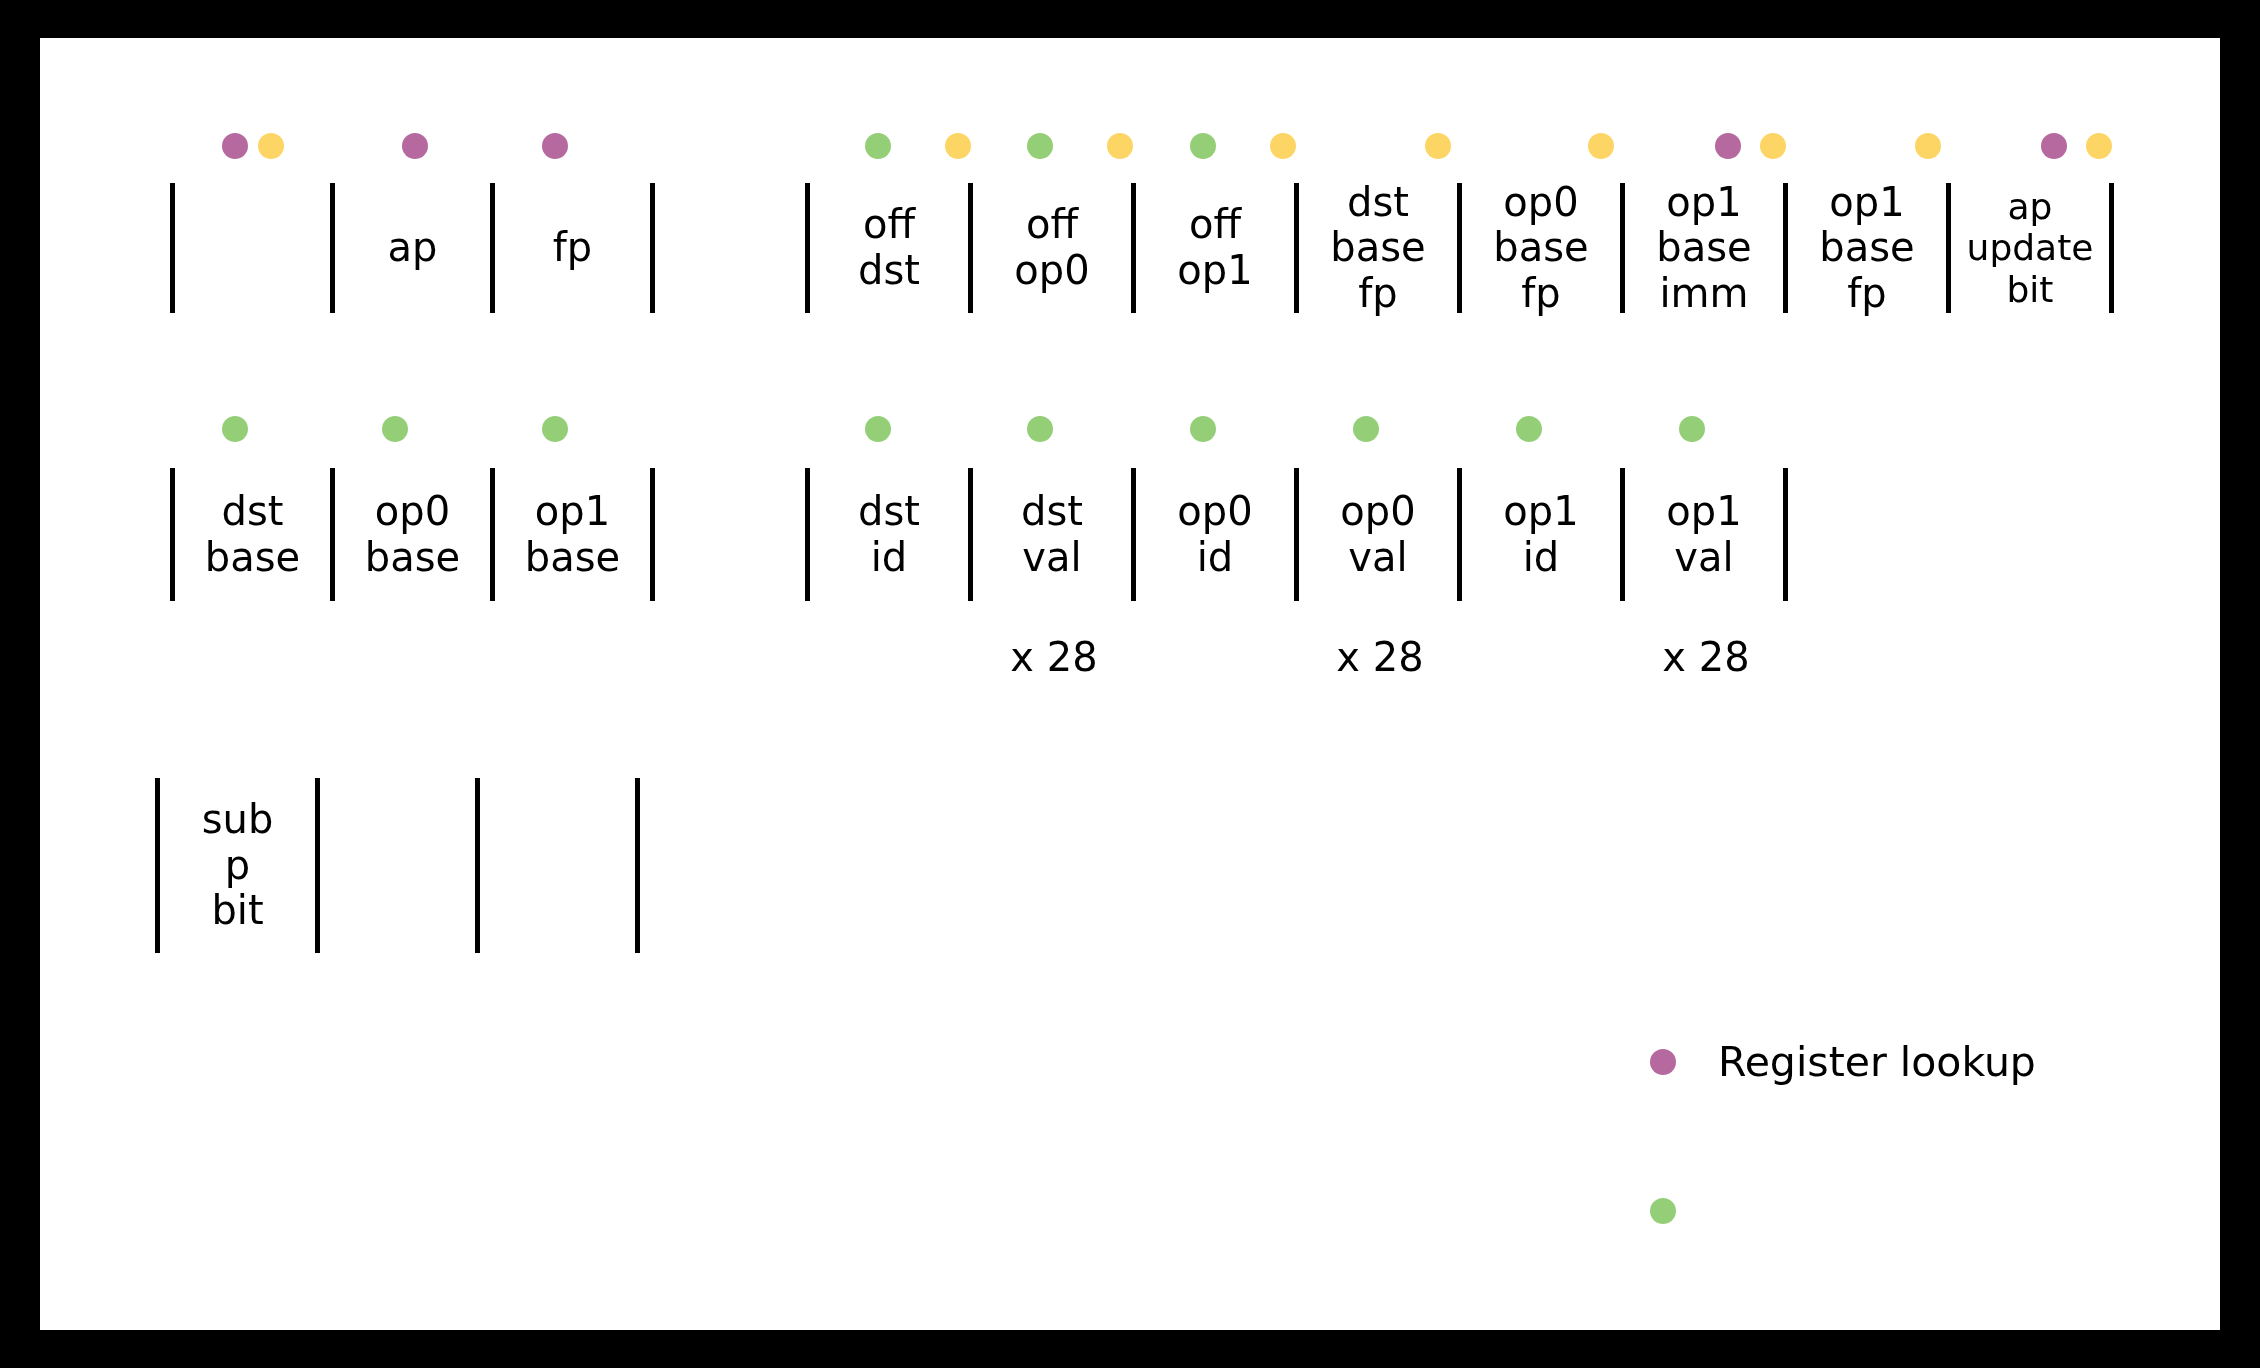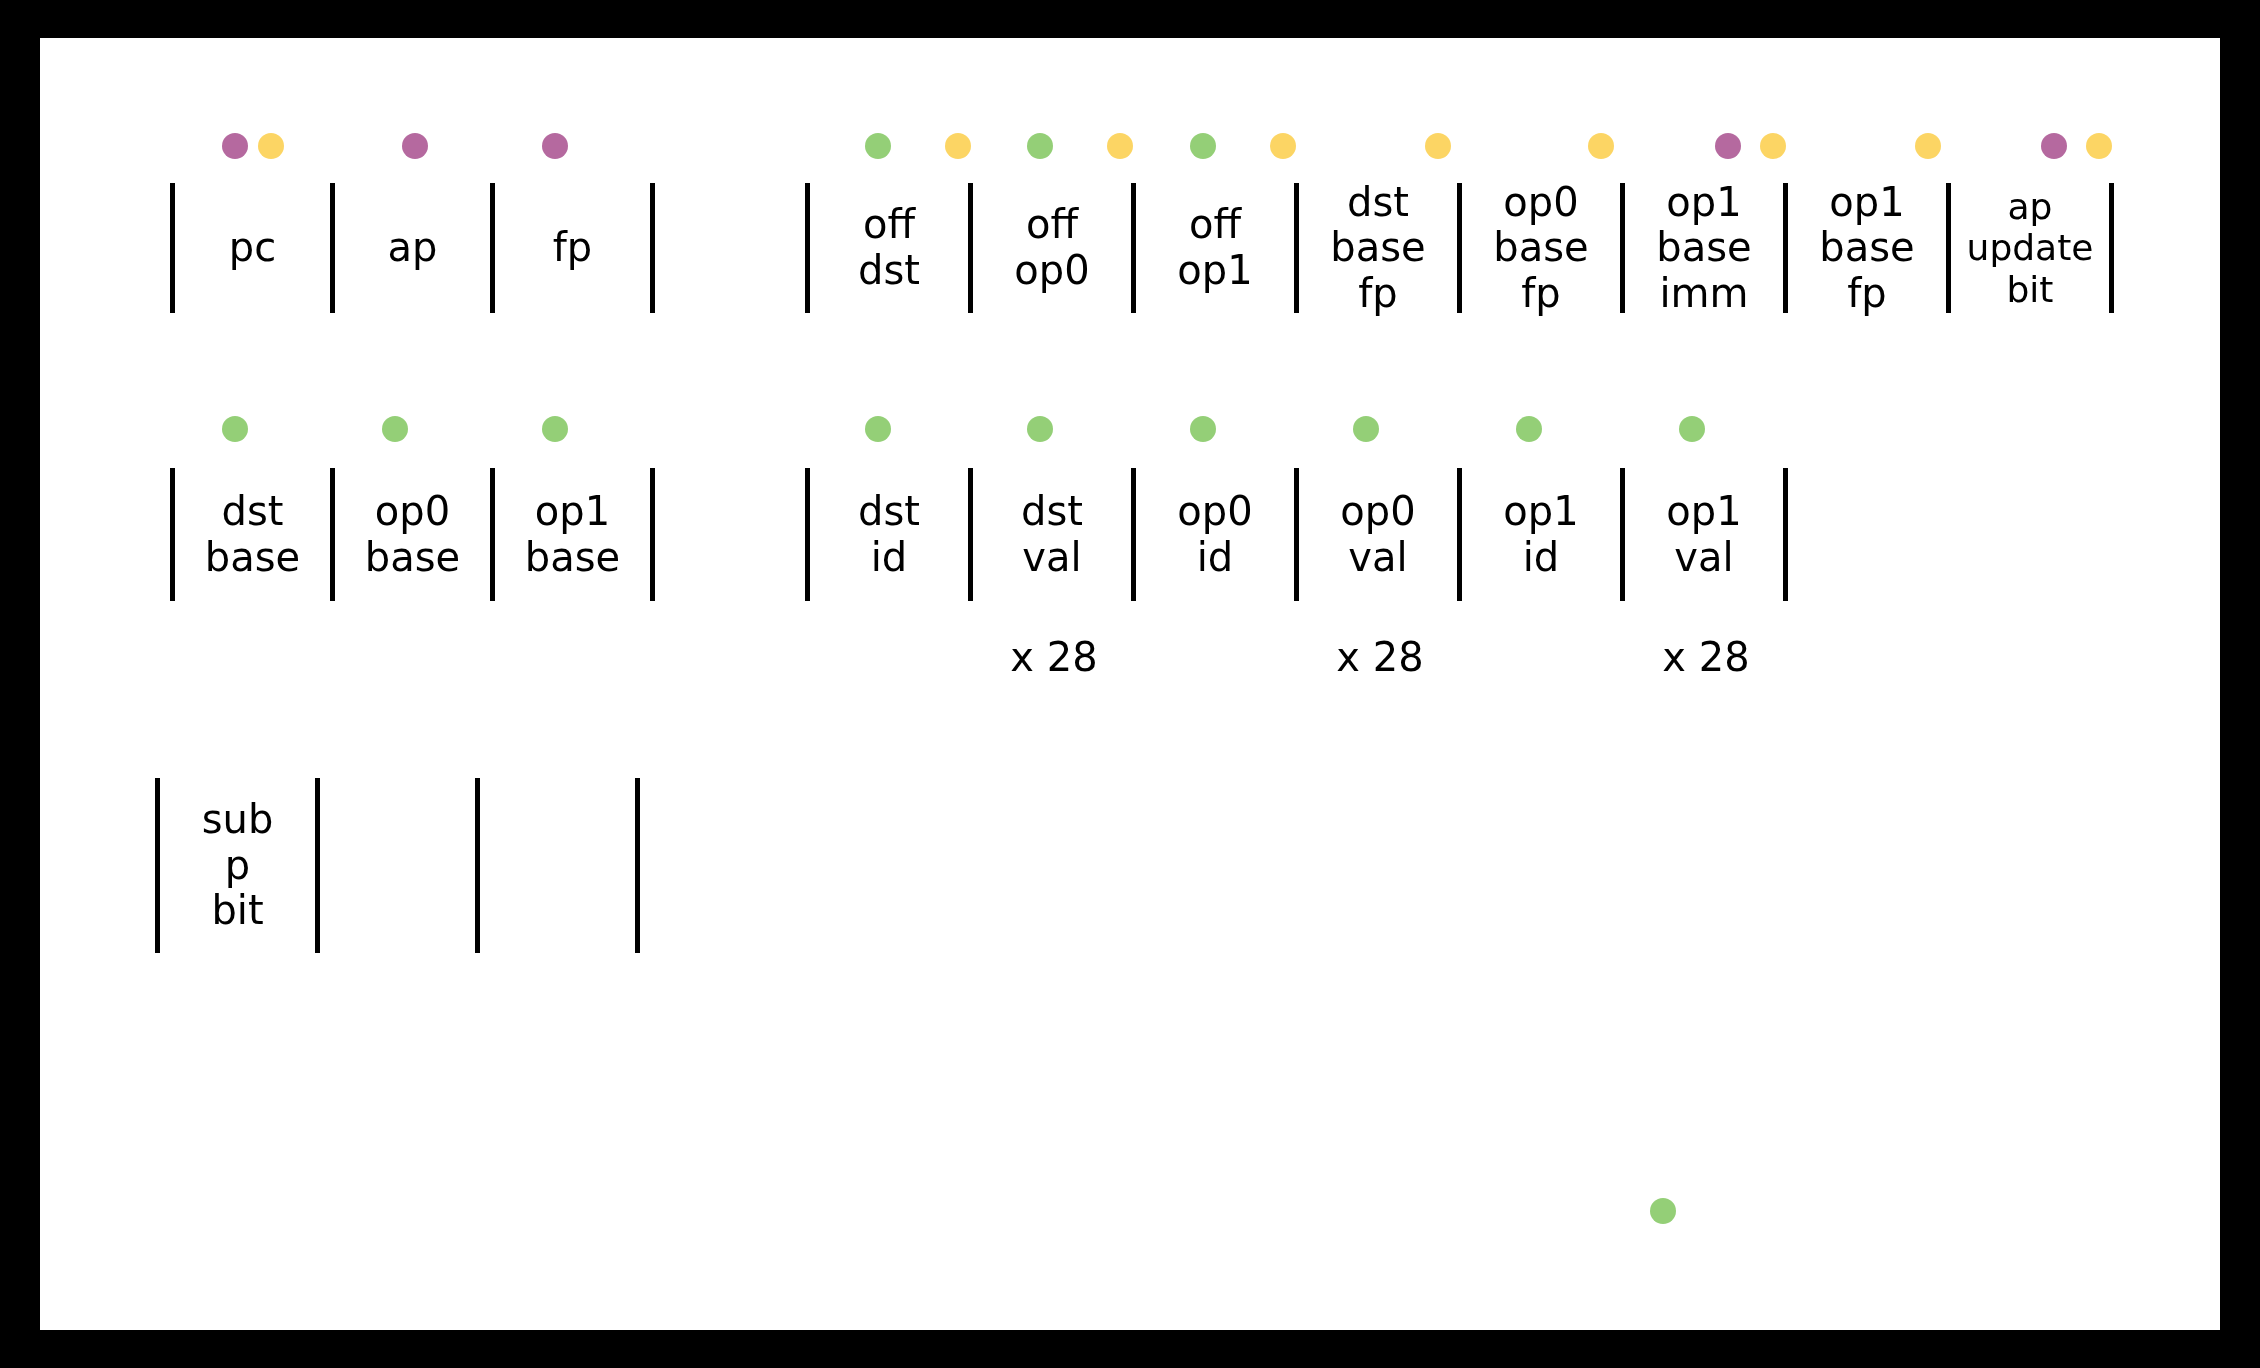--- a/index.html
+++ b/index.html
@@ -74,21 +74,20 @@
     <div class="bar" style="left:0px;top:50px;height:130px;"></div>
     <div class="bar" style="left:160px;top:50px;height:130px;"></div>
     <div class="bar" style="left:320px;top:50px;height:130px;"></div>
     <div class="bar" style="left:480px;top:50px;height:130px;"></div>
 
     <div class="dot" style="left: 52px; top: 0px; background: rgb(181, 105, 159);"></div>
     <div class="dot" style="left: 88px; top: 0px; background: rgb(252, 213, 100);"></div>
     <div class="dot" style="left: 232px; top: 0px; background: rgb(181, 105, 159);"></div>
     <div class="dot" style="left: 372px; top: 0px; background: rgb(181, 105, 159);"></div>
 
-    <div class="cell" style="left:5px;top:50px;width:155px;height:130px;">pc</div>
     <div class="cell" style="left:165px;top:50px;width:155px;height:130px;">ap</div>
     <div class="cell" style="left:325px;top:50px;width:155px;height:130px;">fp</div>
   </div>
 
   <div class="strip" style="left:765px;top:95px;width:1340px;height:180px;">
     <div class="bar" style="left:0px;top:50px;height:130px;"></div>
     <div class="bar" style="left:163px;top:50px;height:130px;"></div>
     <div class="bar" style="left:326px;top:50px;height:130px;"></div>
     <div class="bar" style="left:489px;top:50px;height:130px;"></div>
     <div class="bar" style="left:652px;top:50px;height:130px;"></div>
@@ -191,18 +190,22 @@
     <div class="bar" style="left:160px;top:0px;height:175px;"></div>
     <div class="bar" style="left:320px;top:0px;height:175px;"></div>
     <div class="bar" style="left:480px;top:0px;height:175px;"></div>
 
     <div class="cell" style="left:5px;top:0px;width:155px;height:175px;">sub
 p
 bit</div>
   </div>
 
   <div id="legend" style="left:1610px;top:1000px;width:560px;height:200px;">
+    <div class="legend-row" style="left:0px;top:0px;">
+      <span class="legend-dot" style="background: rgb(181, 105, 159);"></span>
+      <span class="legend-label">Register lookup</span>
+    </div>
     <div class="legend-row" style="left:0px;top:160px;">
       <span class="legend-dot" style="background: rgb(148, 207, 119);"></span>
     </div>
   </div>
 
 </div>
 
 </body></html>

